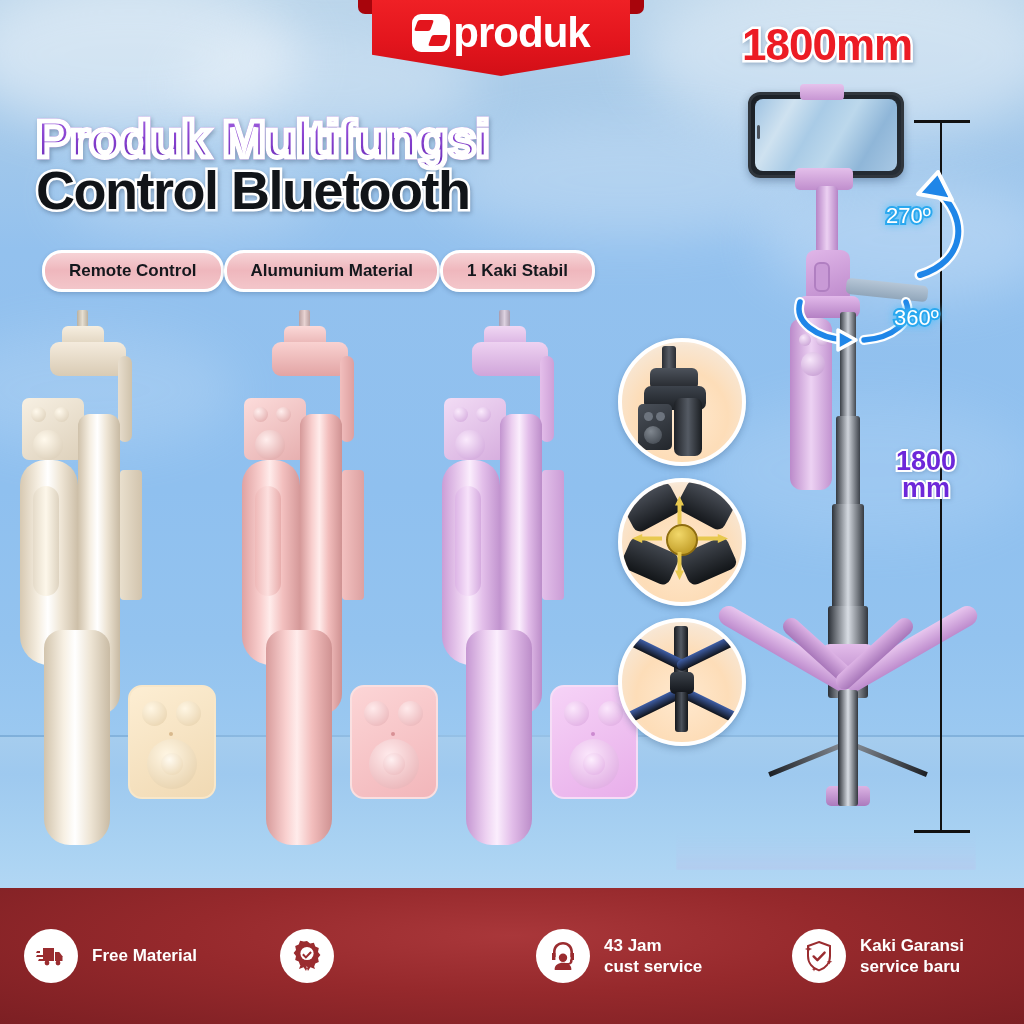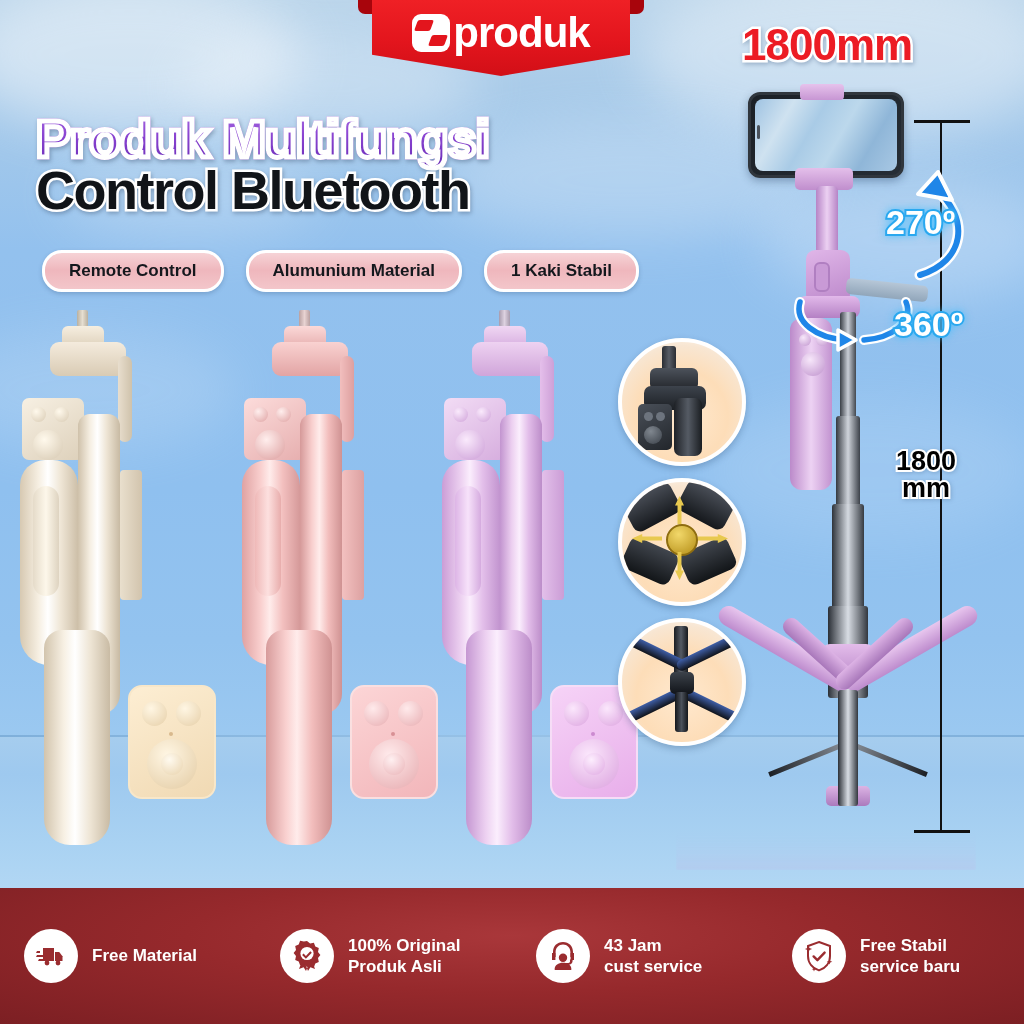--- a/index.html
+++ b/index.html
@@ -52,21 +52,21 @@
   .hl1{font-size:52px;font-weight:bold;line-height:1.04;letter-spacing:-1px;
        background:linear-gradient(180deg,#a86be0 0%,#8b45d2 42%,#6a2bb6 100%);
        -webkit-background-clip:text;background-clip:text;color:transparent;
        -webkit-text-stroke:5px #ffffff;paint-order:stroke fill;
        filter:drop-shadow(1px 2px 2px rgba(40,60,90,.35));}
   .hl2{font-size:54px;font-weight:bold;line-height:1.04;letter-spacing:-1.5px;
        color:#111418;-webkit-text-stroke:5px #ffffff;paint-order:stroke fill;
        filter:drop-shadow(1px 2px 2px rgba(40,60,90,.35));margin-top:-4px;}
 
   
-  .badges{position:absolute;left:42px;top:250px;display:flex;gap:22px;align-items:flex-start;}
+  .badges{position:absolute;left:42px;top:250px;display:flex;align-items:flex-start;}
   .badge{height:36px;padding:0 24px;border-radius:20px;display:flex;align-items:center;justify-content:center;
      background:linear-gradient(180deg,#f6d3d6 0%,#efb7bd 48%,#f3c6ca 100%);
      border:3px solid #ffffff;
      box-shadow:0 2px 4px rgba(40,70,110,.25);
      color:#14181d;font-size:17px;font-weight:bold;white-space:nowrap;}
 
   
   .unit{position:absolute;}
   .body-main{position:absolute;border-radius:26px 26px 30px 30px;}
   .panel{position:absolute;border-radius:7px;}
@@ -90,24 +90,24 @@
      background:linear-gradient(120deg,#9fc3e2 0%,#cfe2f0 22%,#a9cbe6 40%,#bcd8ec 58%,#8fb6d8 78%,#a8c8e4 100%);}
 
   
   .measure{position:absolute;left:940px;top:120px;width:2px;height:712px;background:#111;}
   .cap{position:absolute;left:914px;width:56px;height:3px;background:#111;}
 
   
   .mm-top{position:absolute;left:742px;top:20px;font-size:44px;font-weight:bold;color:#ec1c24;
      -webkit-text-stroke:5px #ffffff;paint-order:stroke fill;letter-spacing:-1px;
      filter:drop-shadow(1px 2px 2px rgba(40,70,110,.3));}
-  .mm-side{position:absolute;left:896px;top:448px;font-size:27px;font-weight:bold;color:#000000;
+  .mm-side{position:absolute;left:896px;top:448px;font-size:27px;font-weight:bold;color:#6d28d9;
      line-height:1.0;text-align:center;-webkit-text-stroke:4px #ffffff;paint-order:stroke fill;
      filter:drop-shadow(1px 1px 2px rgba(40,70,110,.25));}
-  .deg{position:absolute;font-size:34px;font-weight:bold;color:#ffffff;
+  .deg{position:absolute;font-size:22px;font-weight:normal;color:#ffffff;
      -webkit-text-stroke:4px #2aa8ef;paint-order:stroke fill;
      filter:drop-shadow(0 0 4px rgba(80,190,250,.9));}
   .d270{left:886px;top:203px;}
   .d360{left:894px;top:305px;}
 
   
   .footer{position:absolute;left:0;top:888px;width:1024px;height:136px;
      background:radial-gradient(ellipse at 50% 35%,#a9373a 0%,#96292c 45%,#7c1f23 100%);}
   .foot-items{position:absolute;inset:0;display:flex;align-items:center;}
   .fitem{flex:1;display:flex;align-items:center;gap:14px;padding-left:24px;}
@@ -356,24 +356,20 @@
 
       <div class="fitem">
         <div class="ficon">
           <svg viewBox="0 0 32 32">
               <path d="M11 21l-3 8 4.6-1.8L15 31l3-7.6zm10 0l3 8-4.6-1.8L17 31l-3-7.6z"></path>
               <path d="M16 1l3.1 2.4 3.8-.6 1.4 3.6 3.5 1.7-.8 3.8 2.4 3.1-2.4 3.1.8 3.8-3.5 1.7-1.4 3.6-3.8-.6L16 27l-3.1-2.4-3.8.6-1.4-3.6-3.5-1.7.8-3.8L2.6 13 5 9.9l-.8-3.8 3.5-1.7 1.4-3.6 3.8.6z"></path>
               <circle cx="16" cy="13.5" r="6.6" fill="#fff"></circle>
               <path d="M12.6 13.6l2.3 2.3 4.4-4.6 1.5 1.5-5.9 6-3.8-3.7z"></path>
             </svg>
         </div>
-        <div class="ftext">
-          <div>100% Original</div>
-          <div>Produk Asli</div>
-        </div>
       </div>
 
       <div class="fitem">
         <div class="ficon">
           <svg viewBox="0 0 32 32">
               <path d="M16 2C10 2 6 6.3 6 12v5h2.6v-5c0-4.3 3.2-7.6 7.4-7.6S23.4 7.7 23.4 12v5H26v-5c0-5.7-4-10-10-10z"></path>
               <path d="M5 13h3.4v7H5zm18.6 0H27v7h-3.4z"></path>
               <path d="M23 19.5h2.6v1.6c0 2.2-1.9 3.9-4.2 3.9H18v-2h3.4c1.1 0 1.6-.6 1.6-1.4z"></path>
               <path d="M16 13.6a4.2 4.2 0 110 8.4 4.2 4.2 0 010-8.4z"></path>
               <path d="M16 22.8c4.6 0 8.3 2.6 8.3 5.8v1.4H7.7v-1.4c0-3.2 3.7-5.8 8.3-5.8z"></path>
@@ -389,21 +385,21 @@
         <div class="ficon">
           <svg viewBox="0 0 32 32">
               <path d="M16 2l11 4v10c0 7-4.6 12.3-11 14.4C9.6 28.3 5 23 5 16V6z" fill="none" stroke="#9a2c2f" stroke-width="2"></path>
               <path d="M10.6 16.4l3.8 3.8 7.2-7.6" fill="none" stroke="#9a2c2f" stroke-width="2.4" stroke-linecap="round" stroke-linejoin="round"></path>
               <path d="M5.5 5.5l1 2.6 2.6 1-2.6 1-1 2.6-1-2.6-2.6-1 2.6-1z"></path>
               <path d="M26.5 19l.8 2 2 .8-2 .8-.8 2-.8-2-2-.8 2-.8z"></path>
               <path d="M11 27l.7 1.7L13.4 29l-1.7.7L11 31.4l-.7-1.7L8.6 29l1.7-.3z"></path>
             </svg>
         </div>
         <div class="ftext">
-          <div>Free Stabil</div>
+          <div>Kaki Garansi</div>
           <div>service baru</div>
         </div>
       </div>
 
     </div>
   </div>
 
 </div>
 
 </body></html>

